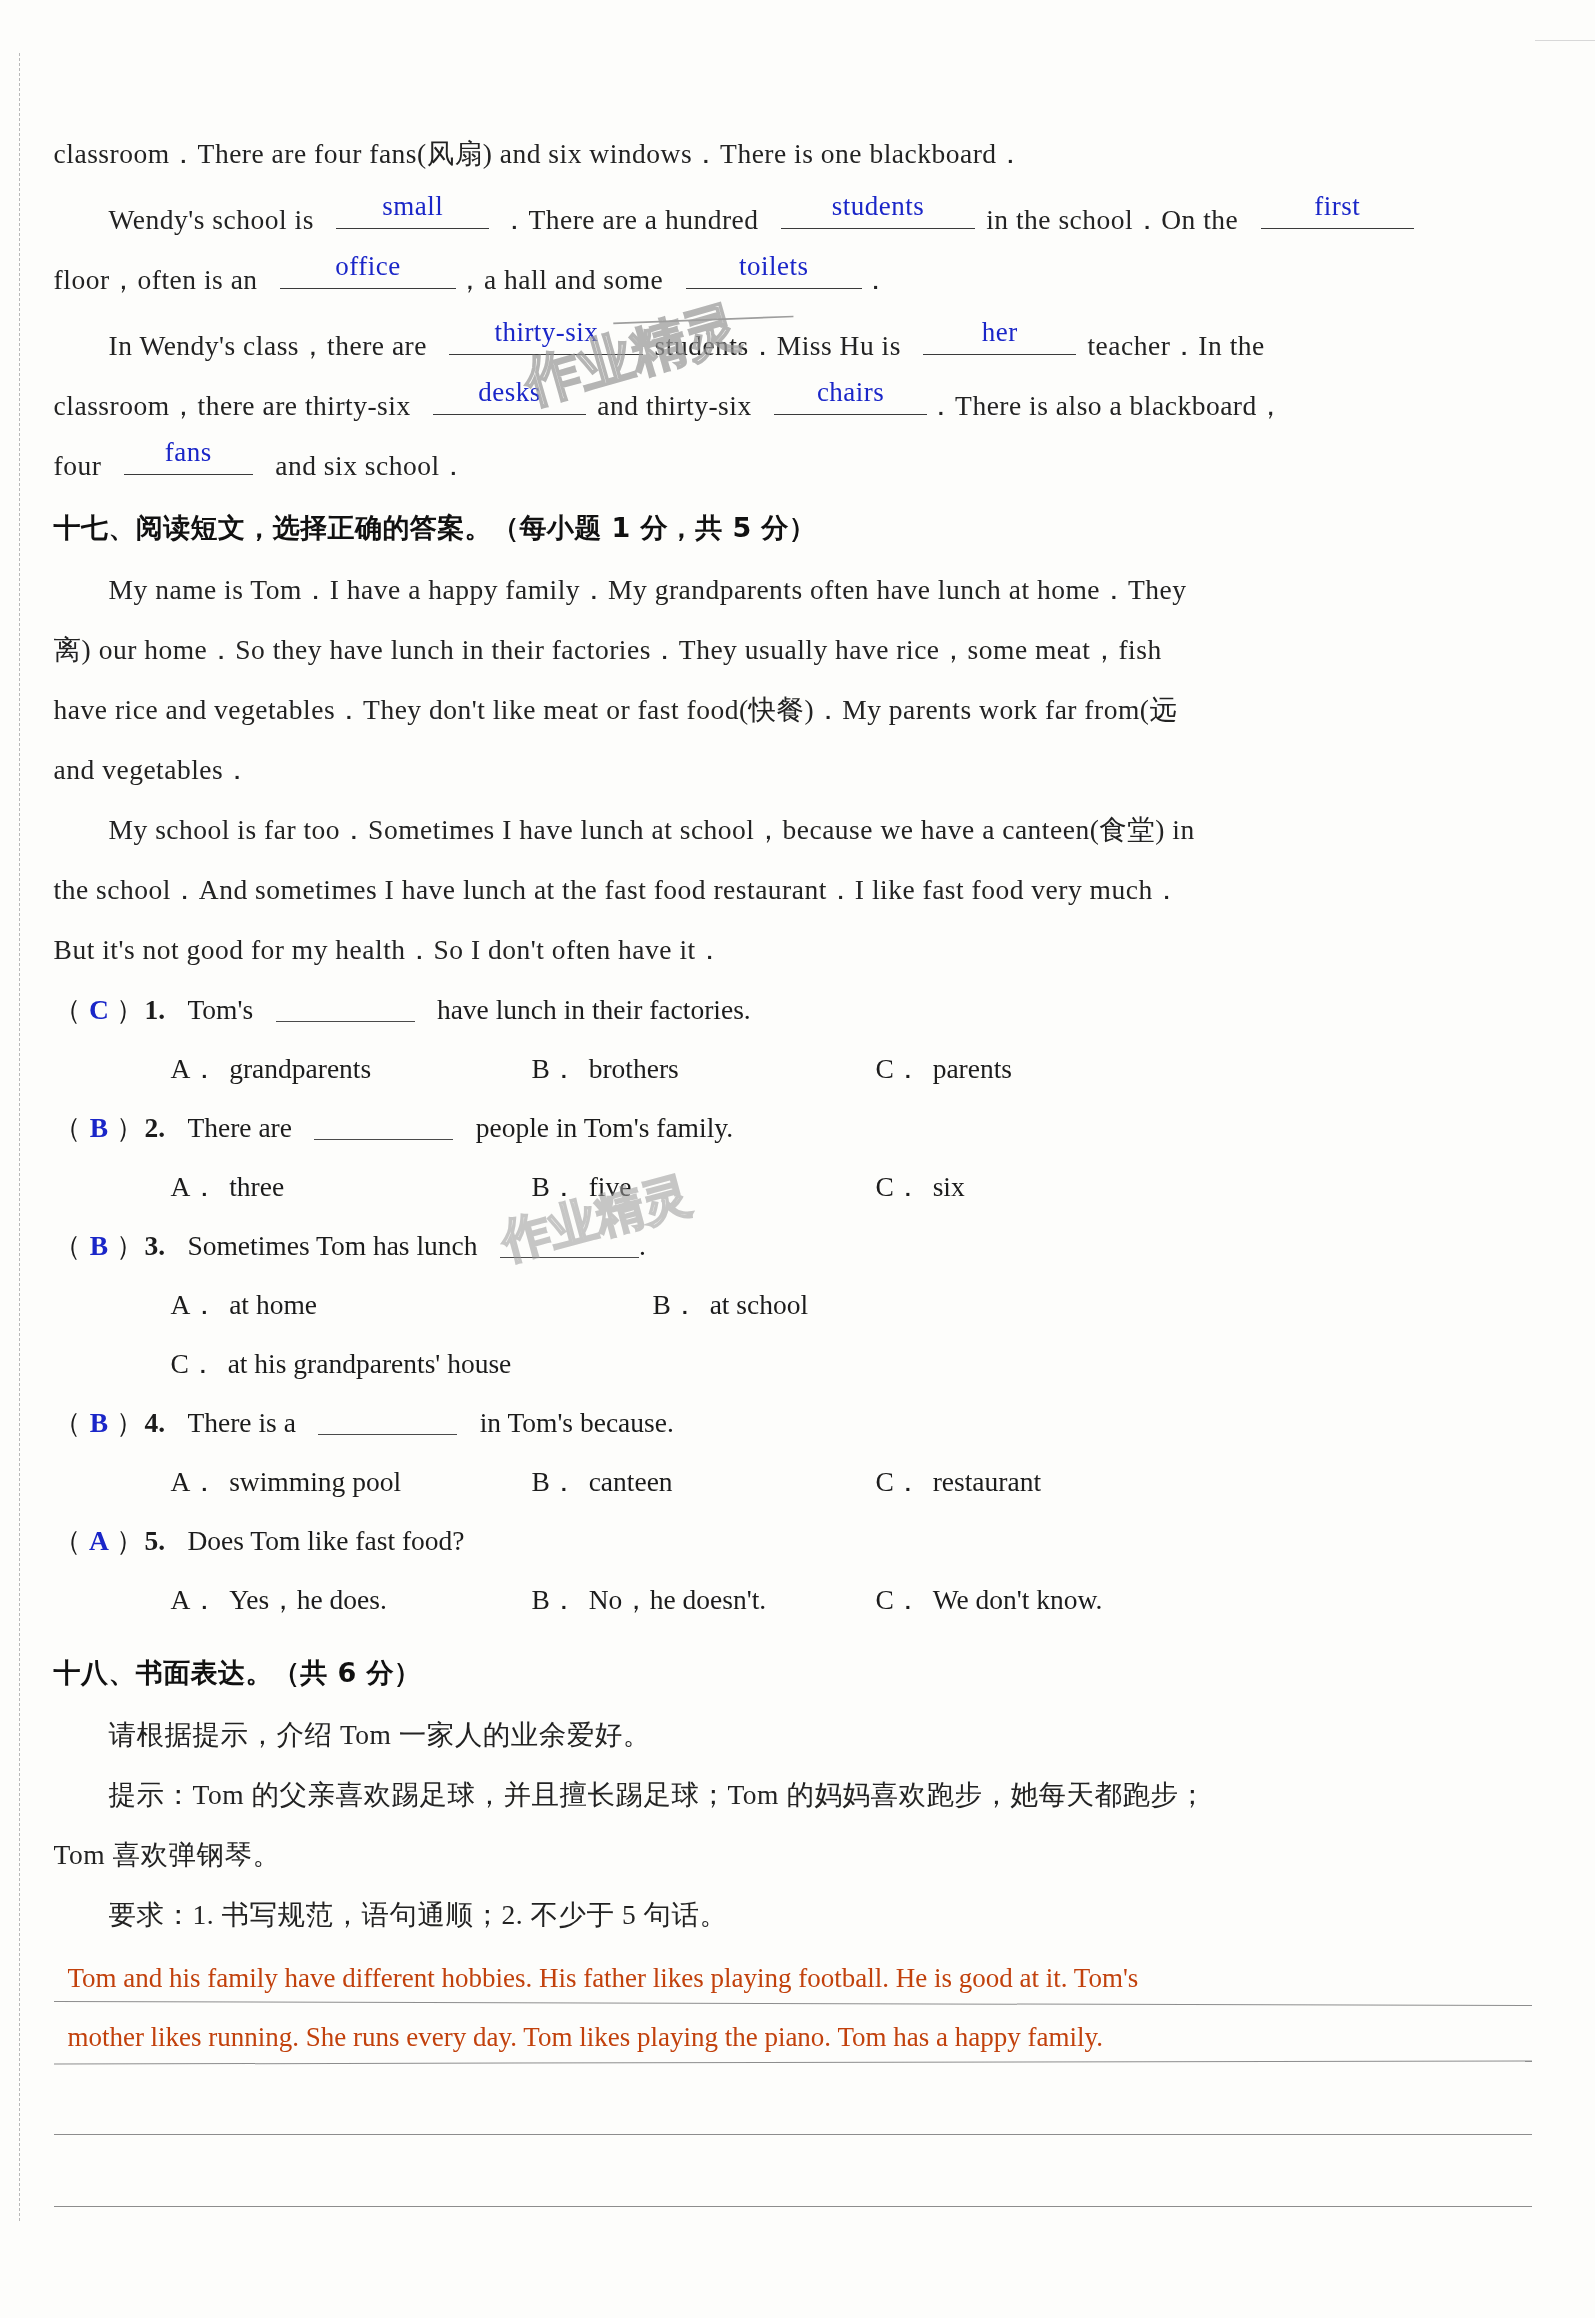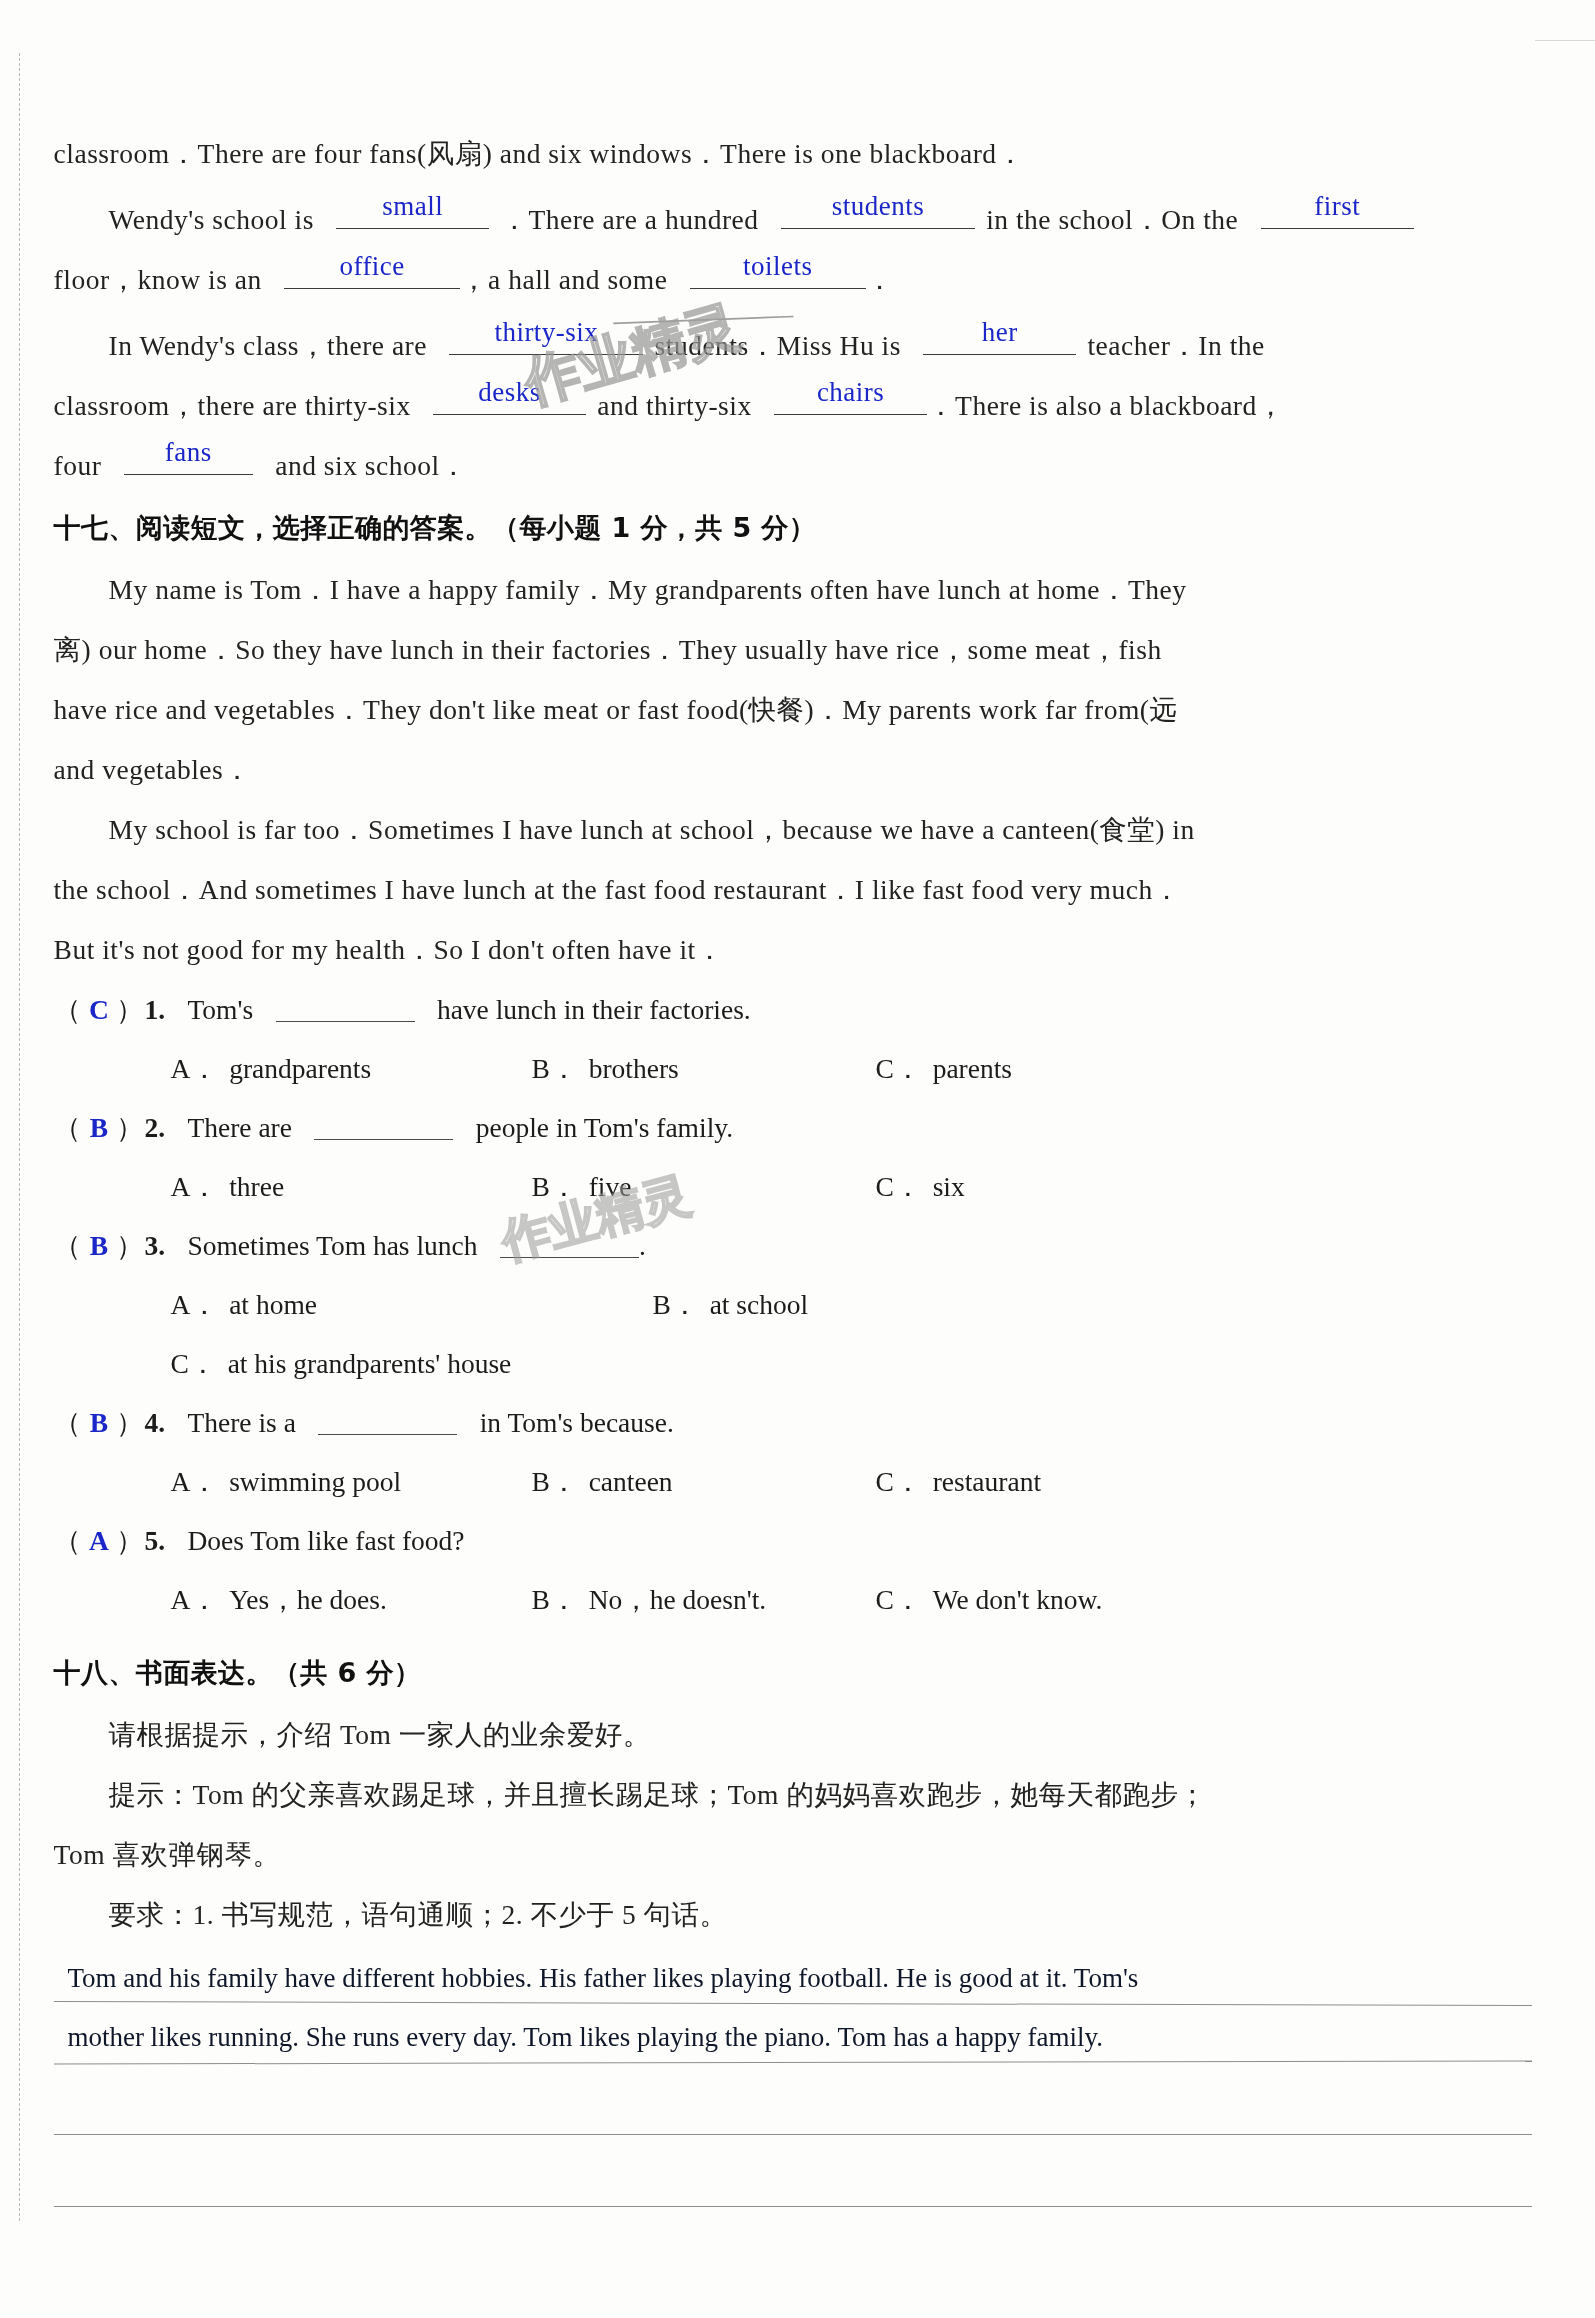--- a/index.html
+++ b/index.html
@@ -144,21 +144,21 @@
 
   
   .comp-line {
     position: relative;
     height: 59px;
   }
   .comp-line .txt {
     position: absolute;
     left: 13.8px;
     bottom: 10.3px;
-    color: #0f172a;
+    color: #c2410c;
     font-size: 27px;
     font-family: "Liberation Serif", serif;
     white-space: nowrap;
   }
   .comp-line .rule {
     position: absolute;
     left: 0;
     right: 0;
     bottom: 0;
     height: 0;
@@ -225,21 +225,21 @@
 
     <div class="content">
 
       <div class="line">classroom．There are four fans(风扇) and six windows．There is one blackboard．</div>
 
       <div class="line indent">
         <span>Wendy's school is</span><span class="sp-m"></span><span class="blank b-md"><span class="ans">small</span></span><span class="sp-s"></span><span>．There are a hundred</span><span class="sp-m"></span><span class="blank b-xl"><span class="ans">students</span></span><span class="sp-s"></span><span>in the school．On the</span><span class="sp-m"></span><span class="blank b-md"><span class="ans">first</span></span>
       </div>
 
       <div class="line">
-        <span>floor，know is an</span><span class="sp-m"></span><span class="blank b-lg"><span class="ans">office</span></span><span>，a hall and some</span><span class="sp-m"></span><span class="blank b-lg"><span class="ans">toilets</span></span><span>．</span>
+        <span>floor，often is an</span><span class="sp-m"></span><span class="blank b-lg"><span class="ans">office</span></span><span>，a hall and some</span><span class="sp-m"></span><span class="blank b-lg"><span class="ans">toilets</span></span><span>．</span>
       </div>
 
       <div class="line indent">
         <span>In Wendy's class，there are</span><span class="sp-m"></span><span class="blank b-xl"><span class="ans">thirty-six</span></span><span class="sp-s"></span><span>students．Miss Hu is</span><span class="sp-m"></span><span class="blank b-md"><span class="ans">her</span></span><span class="sp-s"></span><span>teacher．In the</span>
       </div>
 
       <div class="line">
         <span>classroom，there are thirty-six</span><span class="sp-m"></span><span class="blank b-md"><span class="ans">desks</span></span><span class="sp-s"></span><span>and thirty-six</span><span class="sp-m"></span><span class="blank b-md"><span class="ans">chairs</span></span><span>．There is also a blackboard，</span>
       </div>
 

